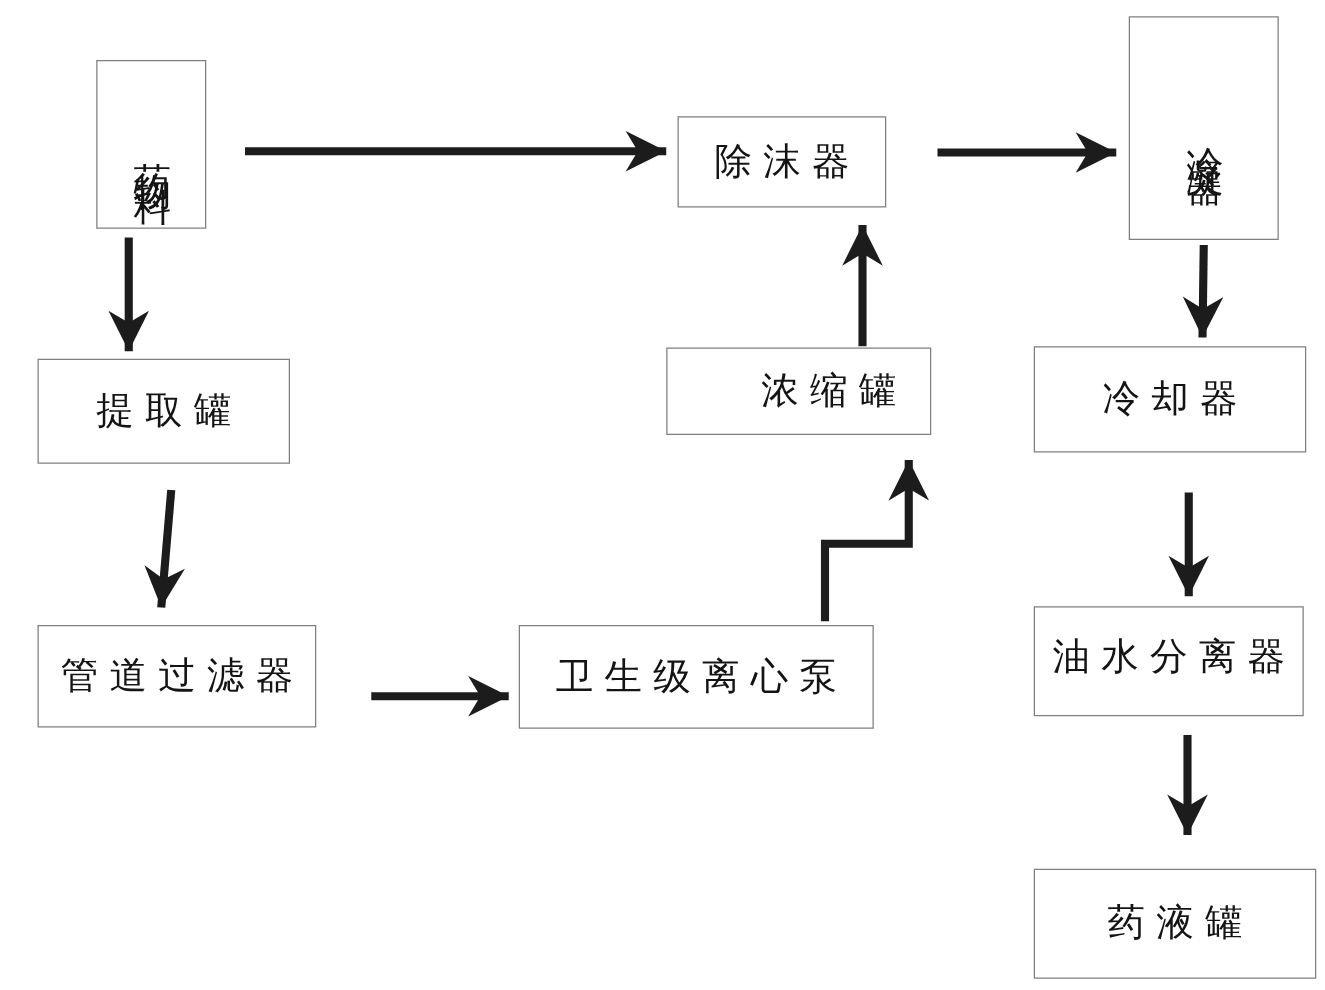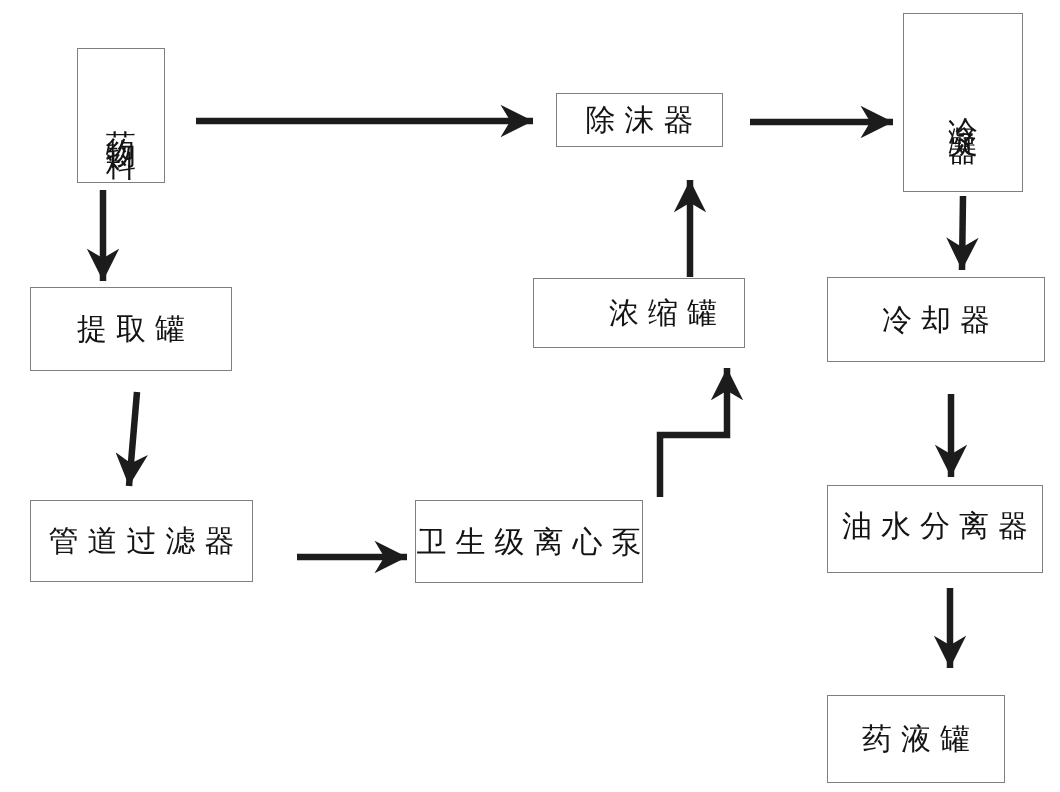--- a/index.html
+++ b/index.html
@@ -41,29 +41,29 @@
   }
   .node.vertical span {
     writing-mode: vertical-rl;
     text-orientation: upright;
     letter-spacing: 10px;
     text-indent: 10px;
     white-space: normal;
   }
   
   #n-material            { left: 77px;  top: 48px;  width: 88px;  height: 135px; }
-  #n-demister            { left: 556px; top: 93px;  width: 167px; height: 54px; text-align: right;  }
+  #n-demister            { left: 542px; top: 93px;  width: 167px; height: 73px; text-align: right;  }
   #n-condenser           { left: 903px; top: 13px;  width: 120px; height: 179px; }
   #n-extraction-tank     { left: 30px;  top: 287px; width: 202px; height: 84px;  }
   #n-concentration-tank  { left: 533px; top: 278px; width: 212px; height: 70px; padding-left: 48px;  }
   #n-cooler              { left: 827px; top: 277px; width: 218px; height: 85px; text-align: right;  }
   #n-pipeline-filter     { left: 30px;  top: 500px; width: 223px; height: 82px;  }
-  #n-sanitary-pump       { left: 415px; top: 500px; width: 228px; height: 83px;  }
+  #n-sanitary-pump       { left: 415px; top: 500px; width: 284px; height: 83px;  }
   #n-oil-water-separator { left: 827px; top: 485px; width: 216px; height: 88px; font-family: Liberation Mono, monospace;  }
-  #n-liquid-tank         { left: 827px; top: 695px; width: 178px; height: 88px;  }
+  #n-liquid-tank         { left: 827px; top: 695px; width: 226px; height: 88px;  }
 </style>
 </head>
 <body>
 
 <div class="canvas">
 
   <svg class="arrow-layer" viewBox="0 0 1060 792" xmlns="http://www.w3.org/2000/svg">
     <defs>
       <marker id="barb" viewBox="0 0 10 10" refX="10" refY="5" markerWidth="6.5" markerHeight="5" orient="auto" markerUnits="strokeWidth">
         <path d="M0,0 L10,5 L0,10 L3,5 Z" fill="#1c1c1c"></path>

